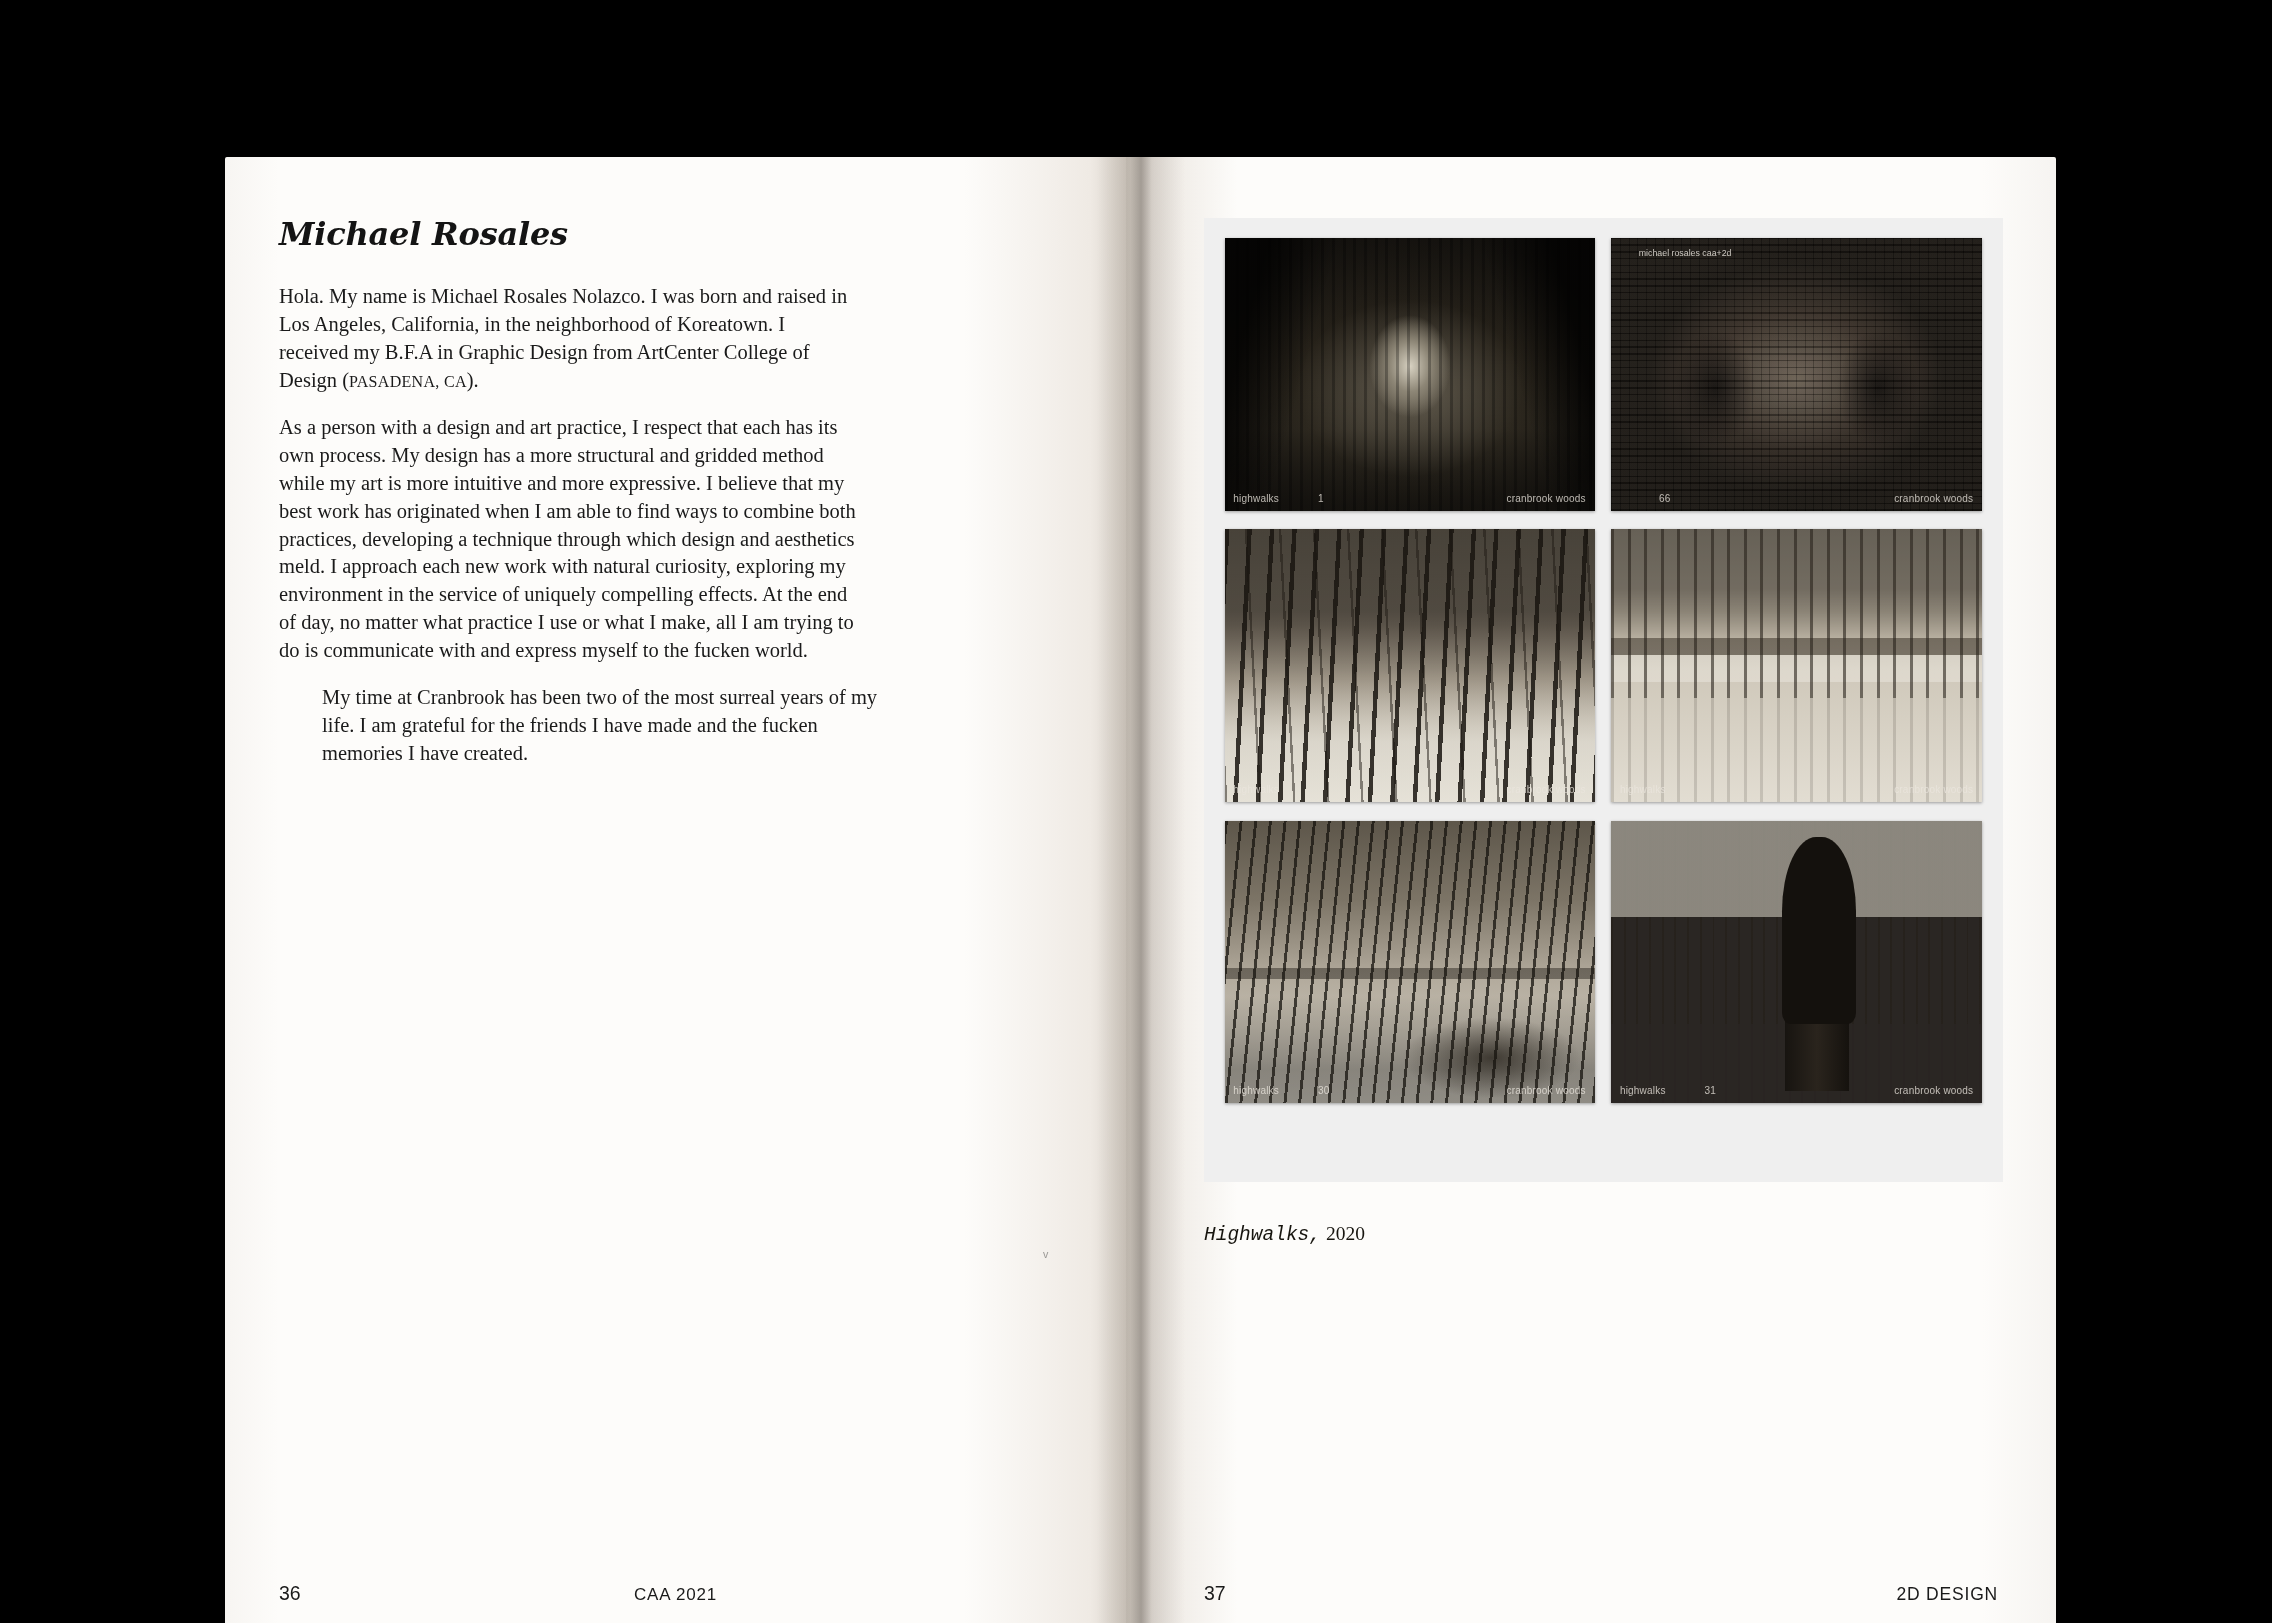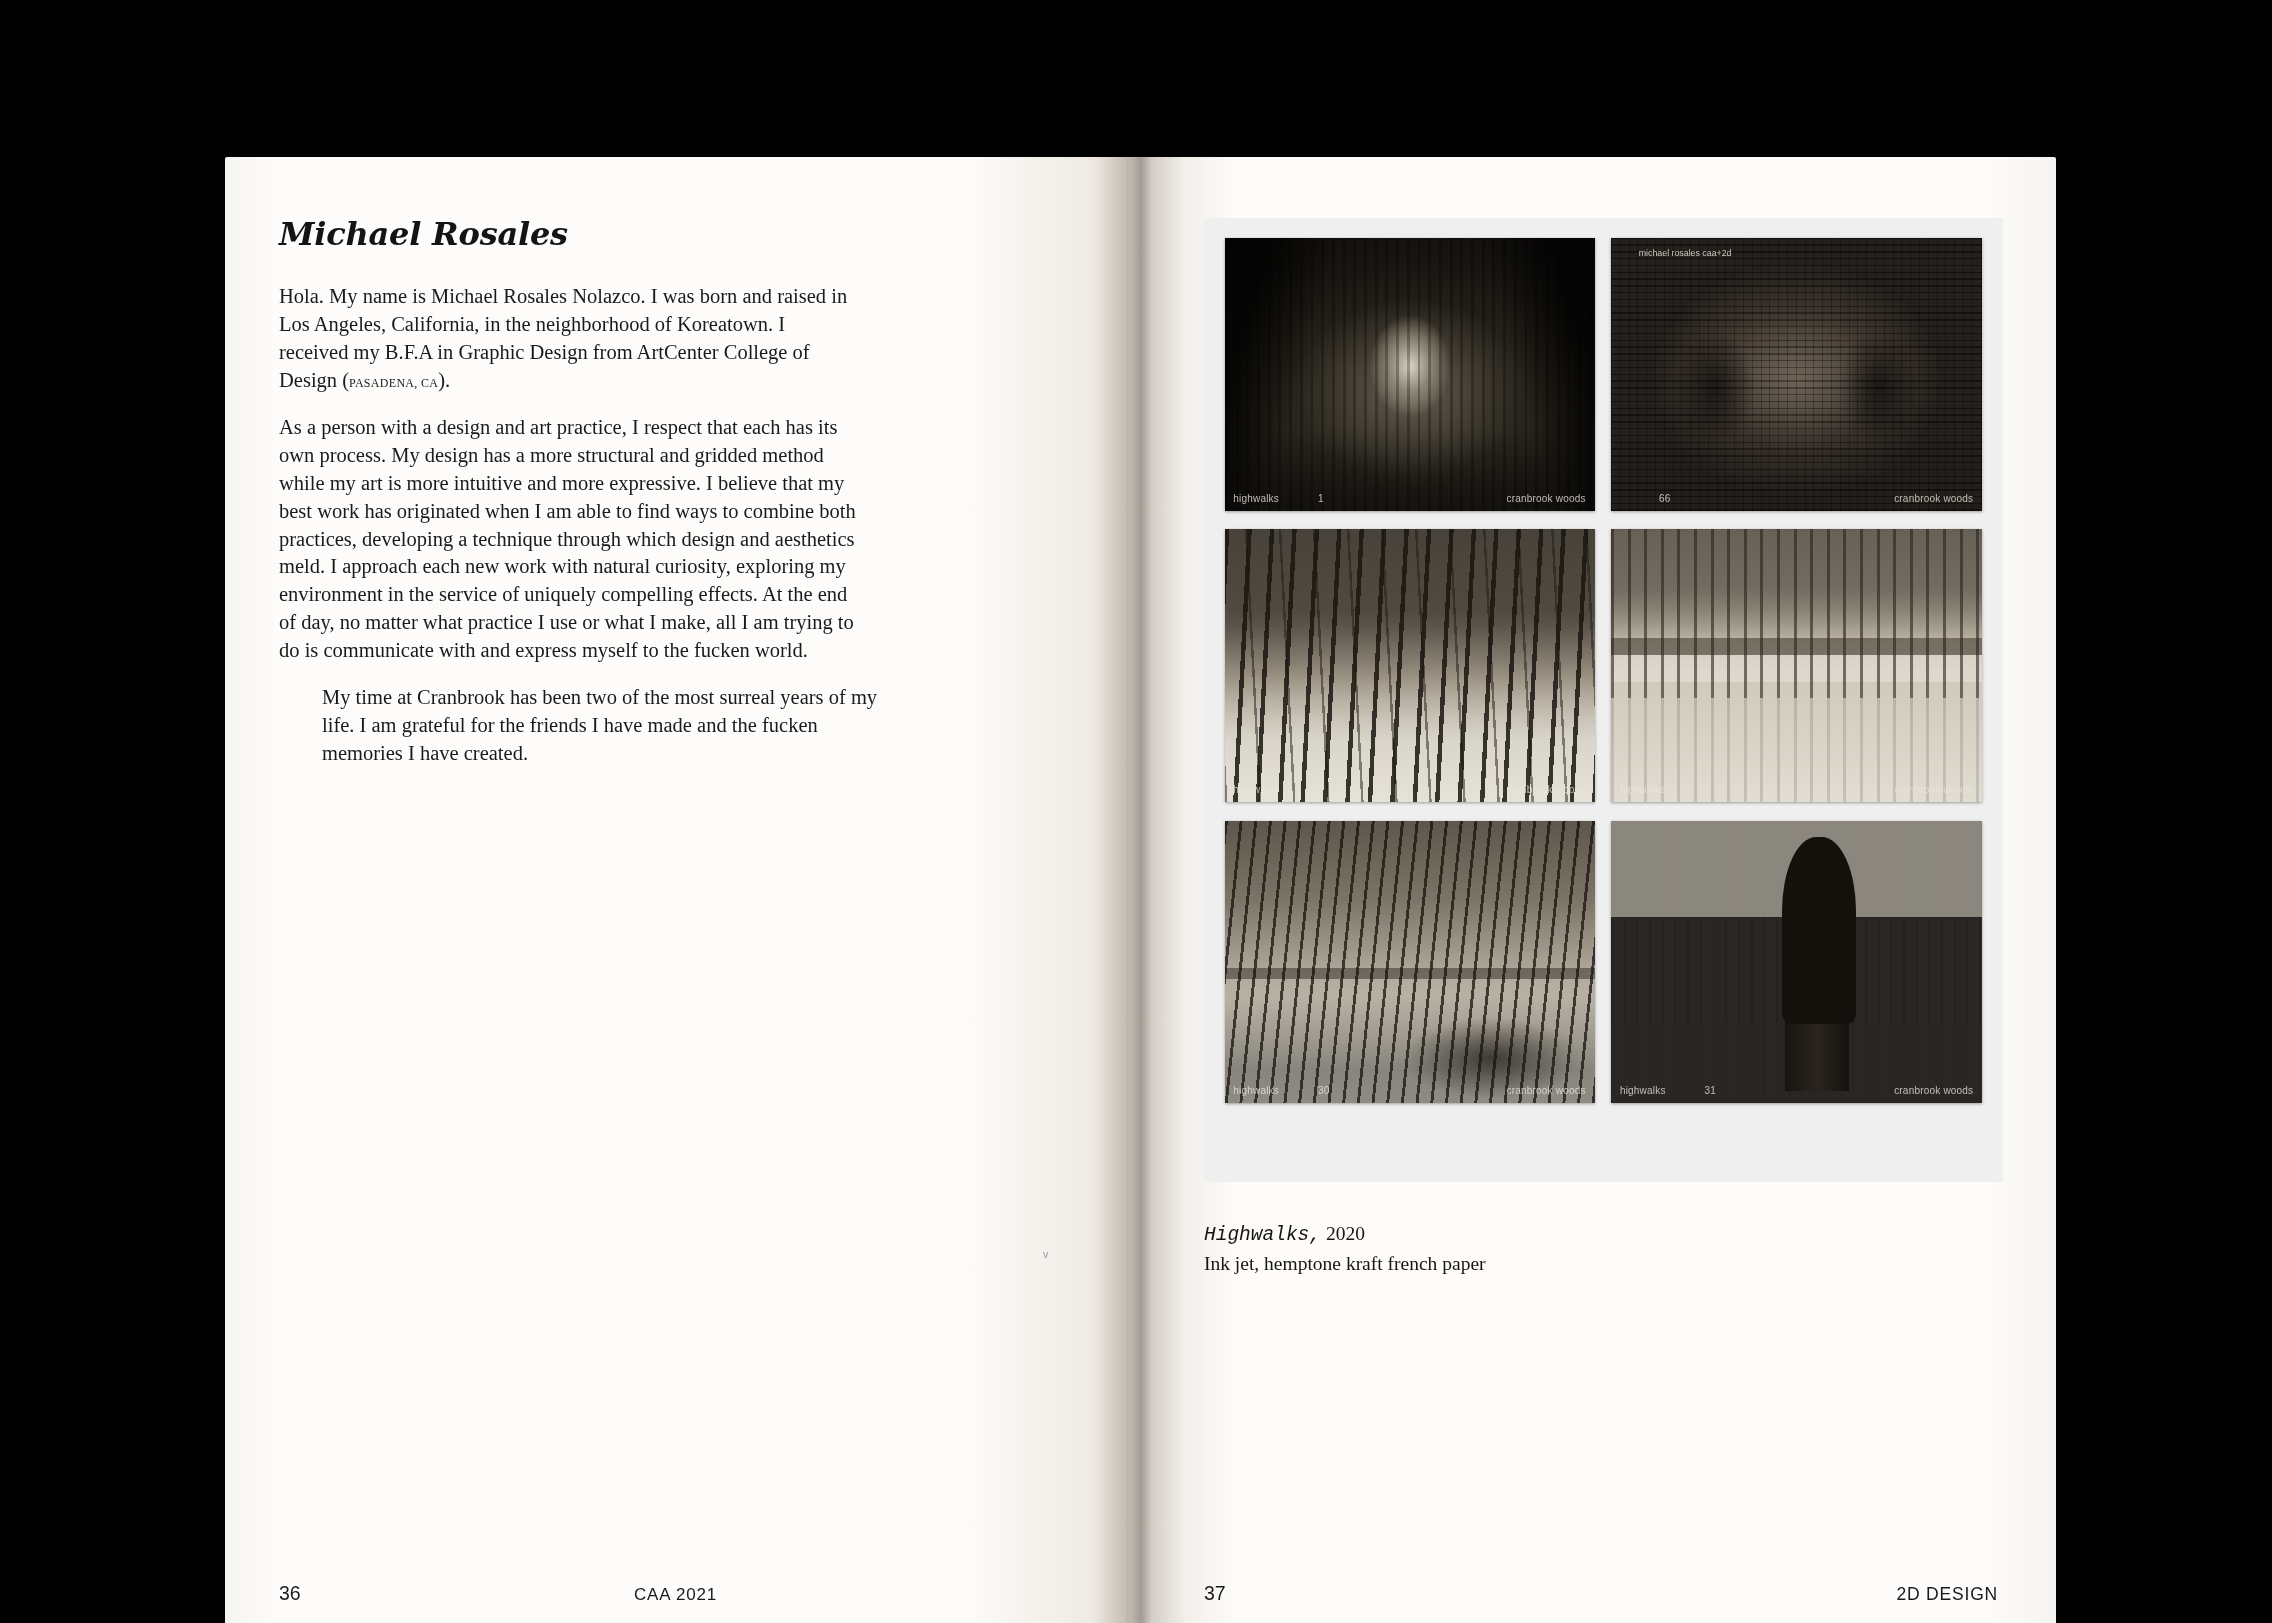--- a/index.html
+++ b/index.html
@@ -88,21 +88,21 @@
     font-size: 20.5px;
     line-height: 1.36;
     color: #1a1a1a;
     margin: 0 0 19.5px 0;
     text-align: left;
     max-width: 579px;
   }
   .bio p:last-child { margin-bottom: 0; margin-left: 43px; }
 
   .smallcaps {
-    font-size: 12px;
+    font-size: 16px;
     letter-spacing: 0.3px;
     margin-top: 7px;
   }
 
   
   .artwork {
     width: 799px;
     height: 964px;
     background: #efefef;
     padding: 19.5px 20.5px;
@@ -392,21 +392,20 @@
           </div>
         </div>
 
       </div>
 
       <div class="art-caption">
         <div>
           <span class="t">Highwalks,</span>
           <span>2020</span>
         </div>
-        <div>Ink jet, hemptone kraft french paper</div>
       </div>
 
       <div class="folio folio-right-num">37</div>
       <div class="folio folio-right-section">2D DESIGN</div>
     </div>
 
     <div class="gutter"></div>
   </div>
 
 </div>

